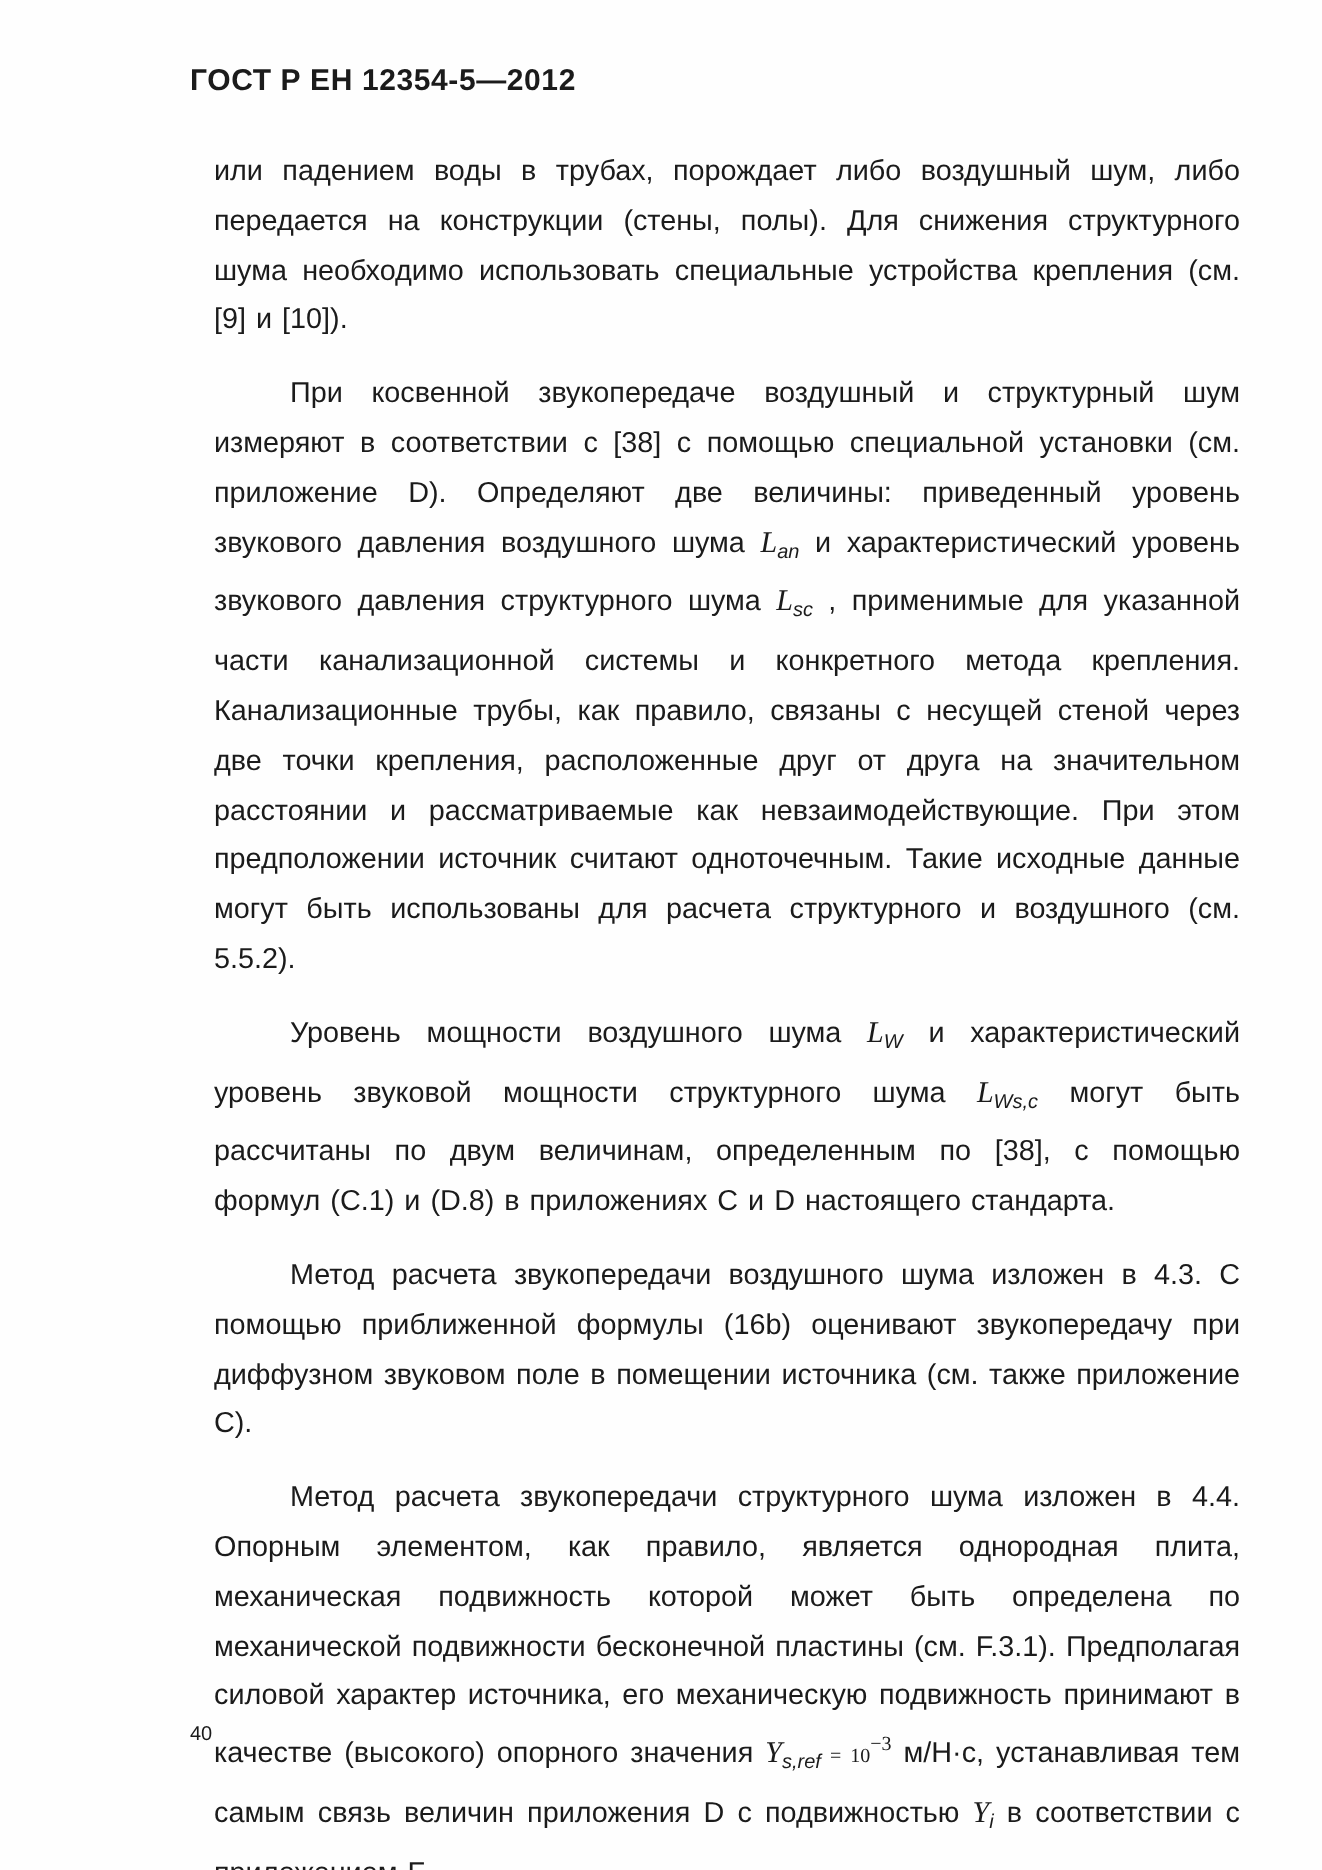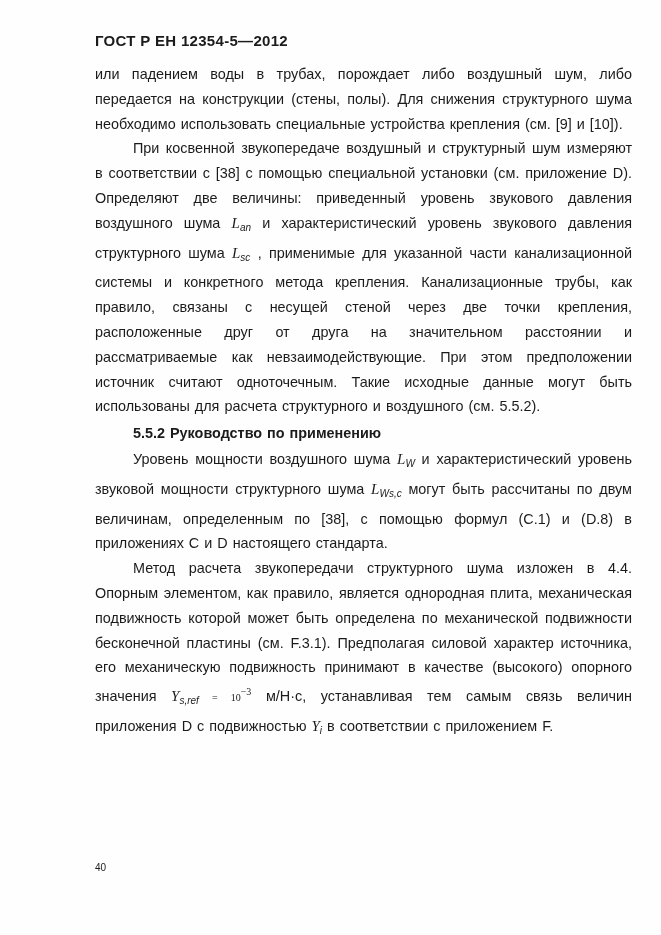--- a/index.html
+++ b/index.html
@@ -22,21 +22,21 @@
     font-weight: bold;
     letter-spacing: 0.3px;
     white-space: nowrap;
   }
   .text-block {
     position: absolute;
     top: 62px; left: 95px;
     width: 537px;
   }
   p.para {
-    margin: 0;
+    margin: 12px;
     font-size: 14.4px;
     line-height: 24.8px;
     text-align: justify;
     text-indent: 38px;
     word-spacing: 1px;
   }
   p.para.no-indent { text-indent: 0; }
   p.para.heading {
     font-weight: bold;
     text-align: left;
@@ -73,19 +73,19 @@
 </style>
 </head>
 <body>
 
 <div class="page">
   <div class="doc-header">ГОСТ Р ЕН 12354-5—2012</div>
 
   <div class="text-block">
       <p class="para no-indent"><span class="run-text">или падением воды в трубах, порождает либо воздушный  шум, либо передается на конструкции (стены, полы). Для снижения структурного шума необходимо использовать специальные устройства крепления (см. [9] и [10]).</span></p>
       <p class="para"><span class="run-text">При косвенной звукопередаче воздушный и структурный шум измеряют в соответствии с [38] с помощью специальной установки (см. приложение D). Определяют две величины: приведенный уровень звукового давления воздушного шума </span><span class="run-var">L</span><span class="run-sub">an</span><span class="run-text"> и характеристический уровень звукового давления структурного шума </span><span class="run-var">L</span><span class="run-sub">sc</span><span class="run-text"> , применимые для указанной части канализационной системы и конкретного метода крепления. Канализационные трубы, как правило, связаны с несущей стеной через две точки крепления, расположенные друг от друга на значительном расстоянии и рассматриваемые как невзаимодействующие. При этом предположении источник считают одноточечным. Такие исходные данные могут быть использованы для расчета структурного и воздушного (см. 5.5.2).</span></p>
-      <p class="para heading"><span class="run-text">5.5.2 Руководство по применению</span></p>
       <p class="para"><span class="run-text">Уровень мощности воздушного шума </span><span class="run-var">L</span><span class="run-sub">W</span><span class="run-text"> и характеристический уровень звуковой мощности структурного шума </span><span class="run-var">L</span><span class="run-sub">Ws,c</span><span class="run-text"> могут быть рассчитаны по двум величинам, определенным по [38], с помощью формул (C.1) и (D.8) в приложениях C и D настоящего стандарта.</span></p>
+      <p class="para"><span class="run-text">Метод расчета звукопередачи воздушного шума изложен в 4.3. С помощью приближенной  формулы (16b) оценивают звукопередачу при диффузном звуковом поле в помещении источника (см. также приложение C).</span></p>
       <p class="para"><span class="run-text">Метод расчета звукопередачи структурного шума изложен в 4.4. Опорным элементом, как правило, является однородная плита, механическая подвижность которой может быть определена по механической подвижности бесконечной пластины (см. F.3.1). Предполагая силовой характер источника, его механическую подвижность принимают в качестве (высокого) опорного значения </span><span class="run-var">Y</span><span class="run-sub">s,ref</span><span class="run-math"> = 10</span><span class="run-sup">−3</span><span class="run-text"> м/Н·с, устанавливая тем самым связь величин приложения D с подвижностью </span><span class="run-var">Y</span><span class="run-sub">i</span><span class="run-text"> в соответствии с приложением F.</span></p>
     </div>
 
   <div class="page-number">40</div>
 </div>
 
 </body></html>

